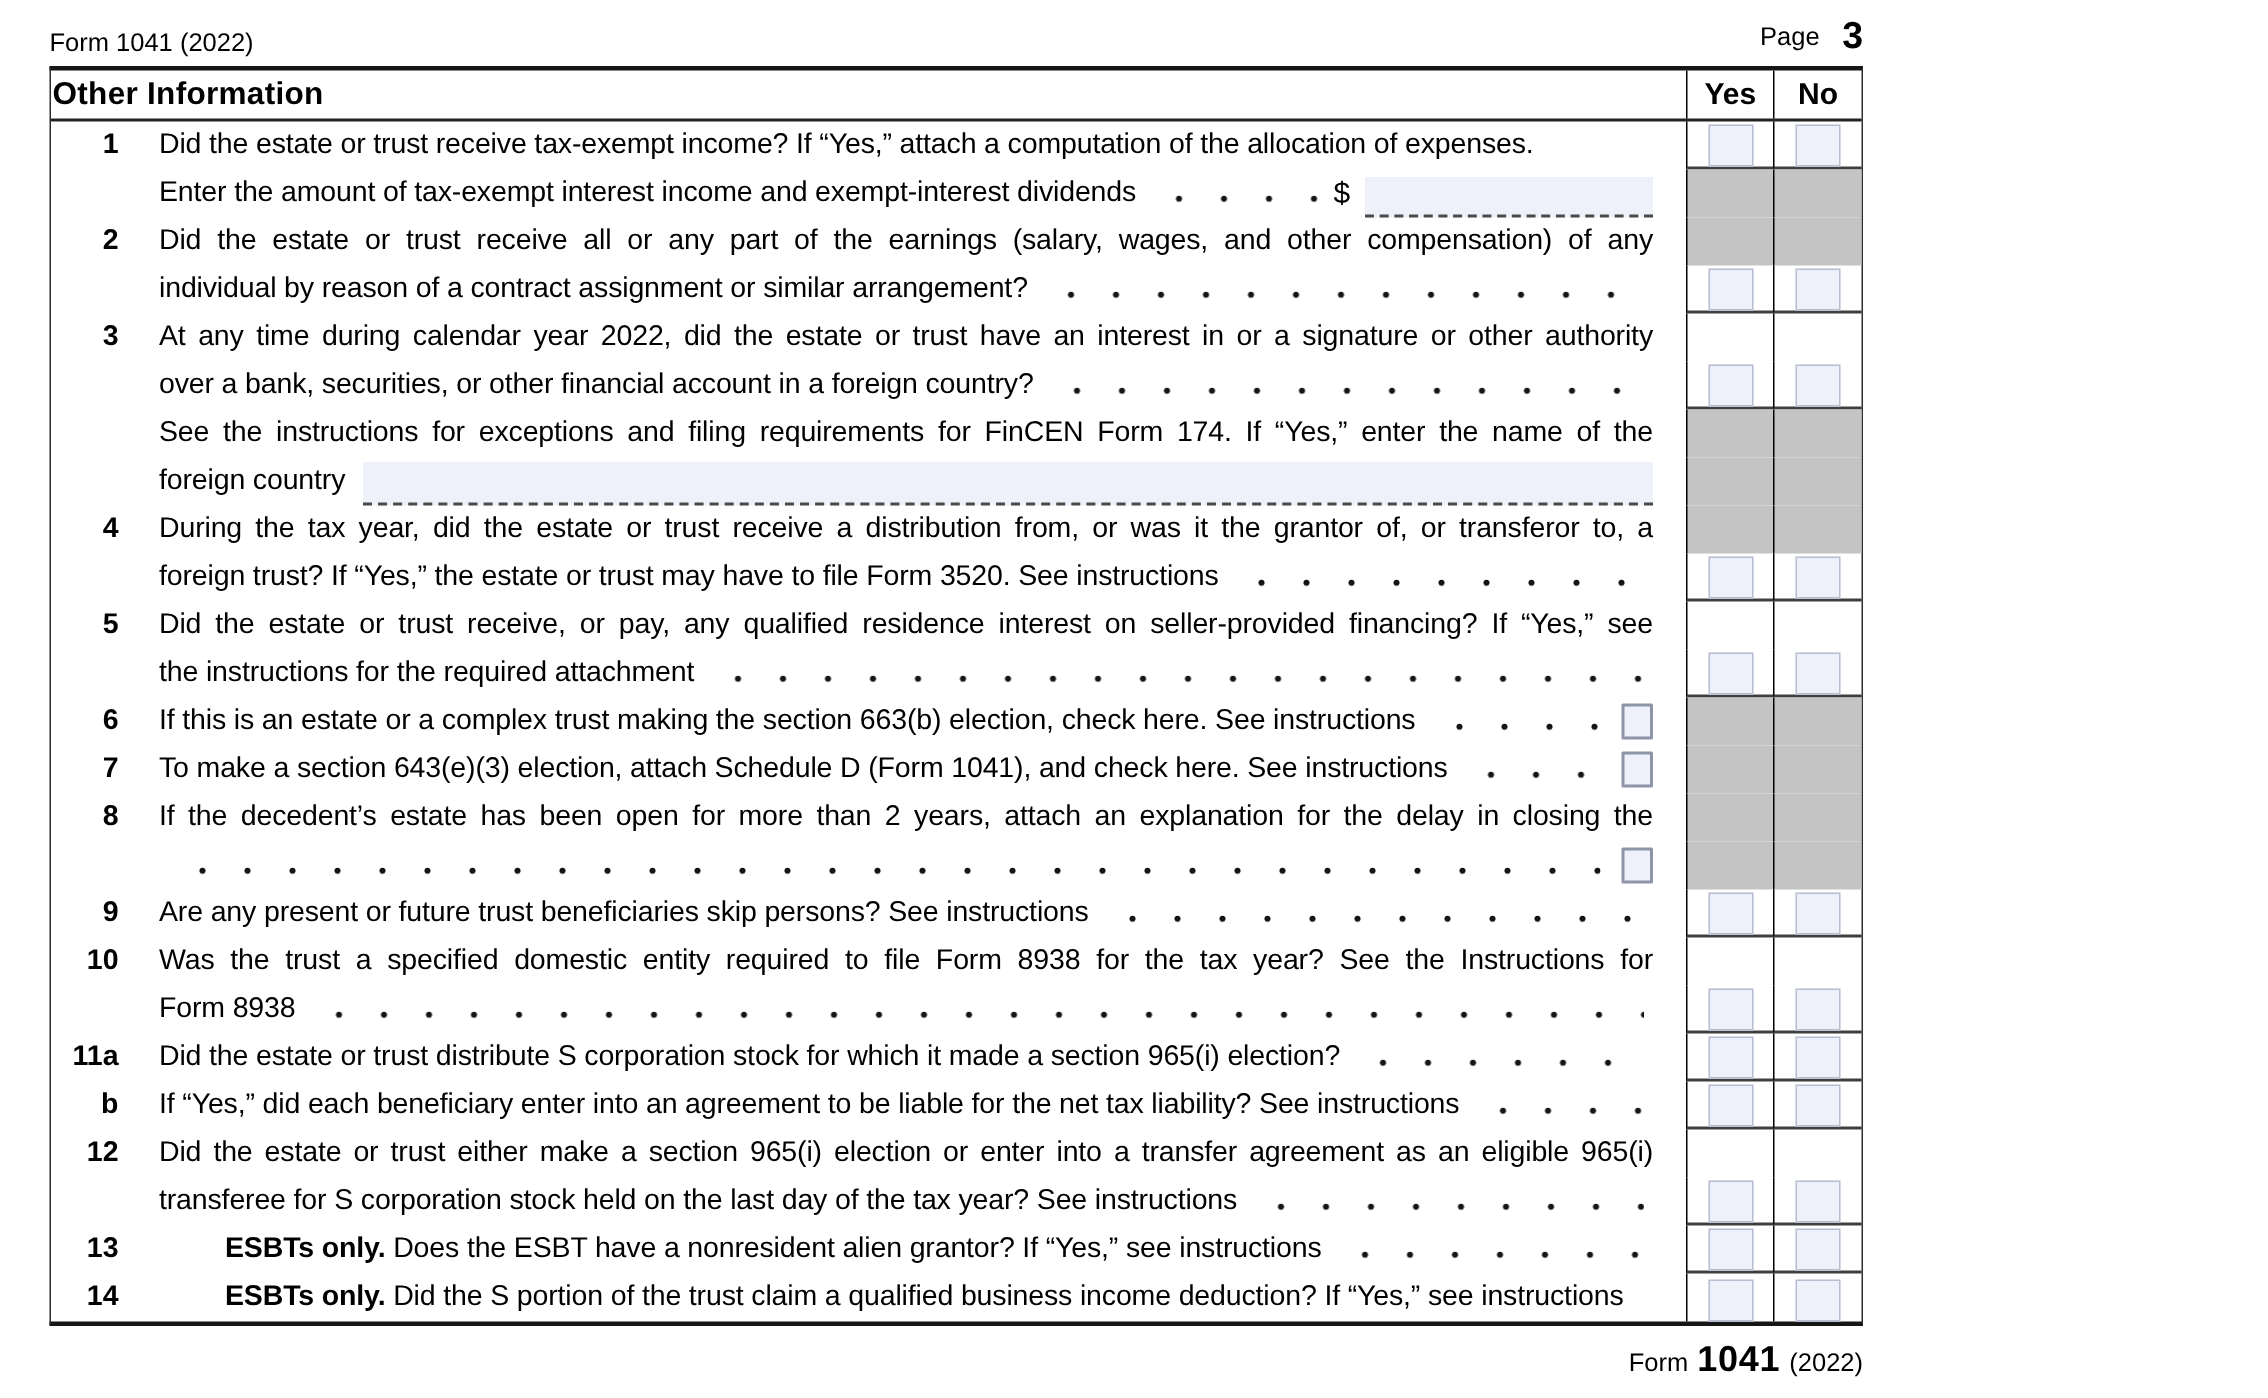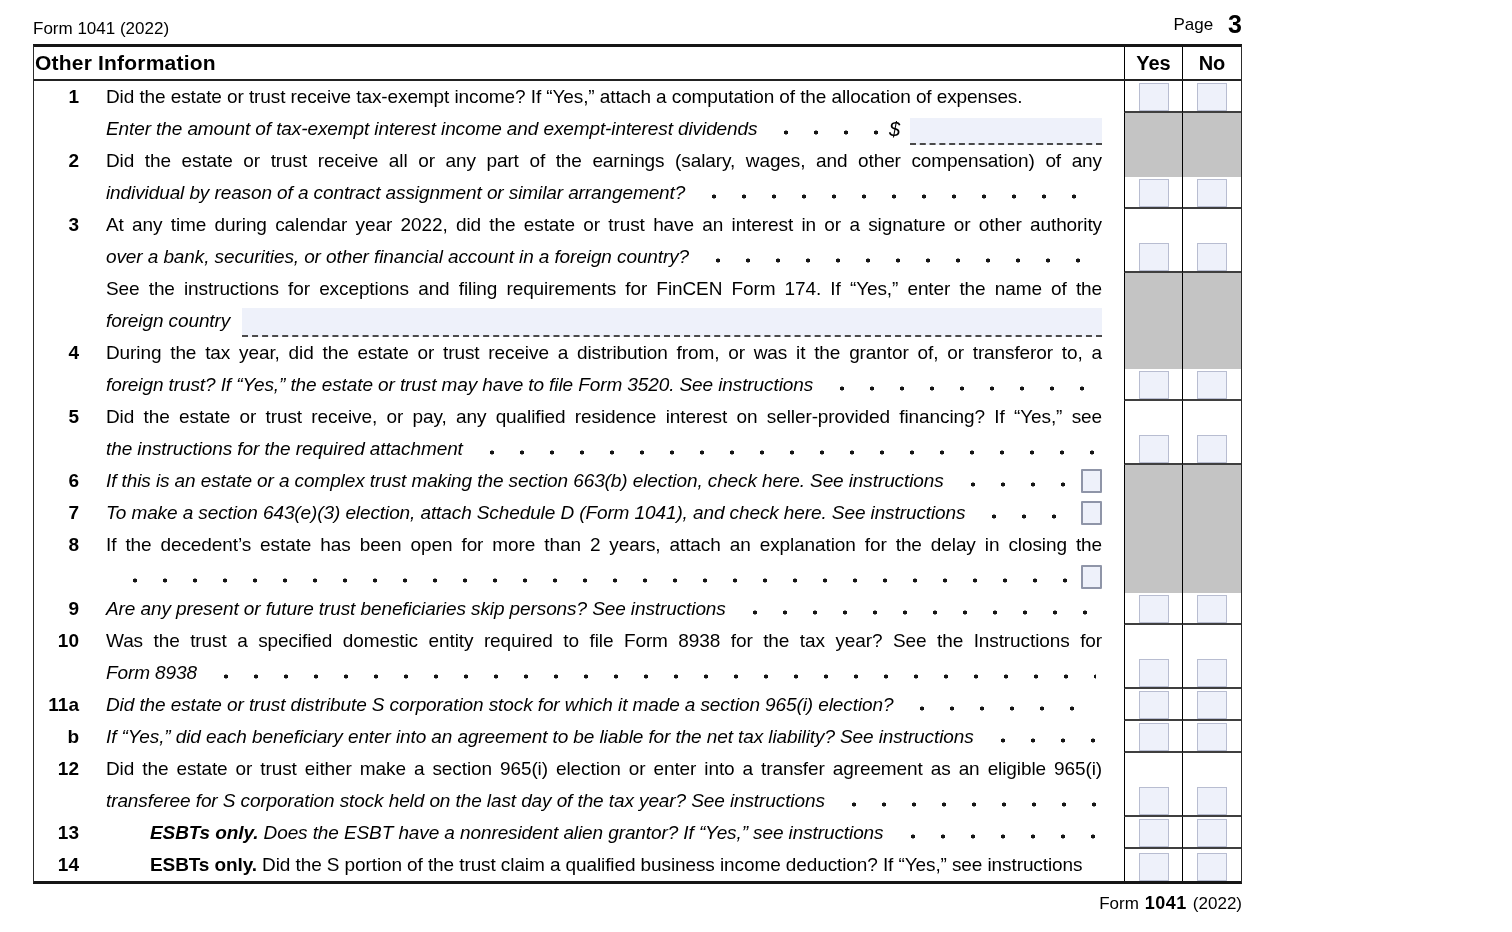--- a/index.html
+++ b/index.html
@@ -40,21 +40,21 @@
     height: 34px;
   }
   .sec-title { font-size: 21px; font-weight: bold; line-height: 32px; padding-left: 1px; letter-spacing: 0.2px; }
   .yn-hdr { font-size: 20px; font-weight: bold; text-align: center; line-height: 32px; border-left: 1.6px solid #000; }
 
   
   .row { display: grid; grid-template-columns: 45px 1fr 58px 59px; min-height: 32px; }
   .cell-num { font-weight: bold; font-size: 19px; text-align: right; line-height: 32px; }
   .cell-text { font-size: 19px; line-height: 32px; padding-left: 27px; padding-right: 22px; letter-spacing: -0.1px; }
   .cell-text.just { text-align: justify; text-align-last: justify; }
-  .cell-text.flexline { display: flex; align-items: flex-end; text-align: left; font-style: italic; }
+  .cell-text.flexline { display: flex; align-items: flex-end; text-align: left; }
   .qtext { white-space: pre-wrap; }
   .bold-lead { font-weight: bold; white-space: pre-wrap; margin-left: 44px; }
 
   .leader {
     flex: 1 1 auto; min-width: 20px;
     margin-left: 14px; margin-right: 6px;
     background-image: radial-gradient(circle, #151515 1.8px, transparent 2.3px);
     background-size: 30px 5px;
     background-repeat: repeat-x;
     background-position: left 0 bottom 10px;
@@ -79,21 +79,21 @@
   .abox { width: 30px; height: 28px; background: #eef1fa; border: 1.5px solid #b8bdd1; }
   .row.bordered .acell { border-bottom: 2.5px solid #3f3f3f; }
 
   
   .footer {
     height: 40px;
     display: flex; justify-content: flex-end; align-items: baseline;
     padding-top: 9px; gap: 6px;
   }
   .f-label { font-size: 17px; }
-  .f-number { font-size: 18px; font-weight: bold; letter-spacing: 0.5px; }
+  .f-number { font-size: 24px; font-weight: bold; letter-spacing: 0.5px; }
   .f-year { font-size: 17px; }
 </style>
 </head>
 <body>
 
 <div class="page">
 
   <div class="topstrip">
     <span class="form-id">Form 1041 (2022)</span>
     <span class="page-num-wrap">

